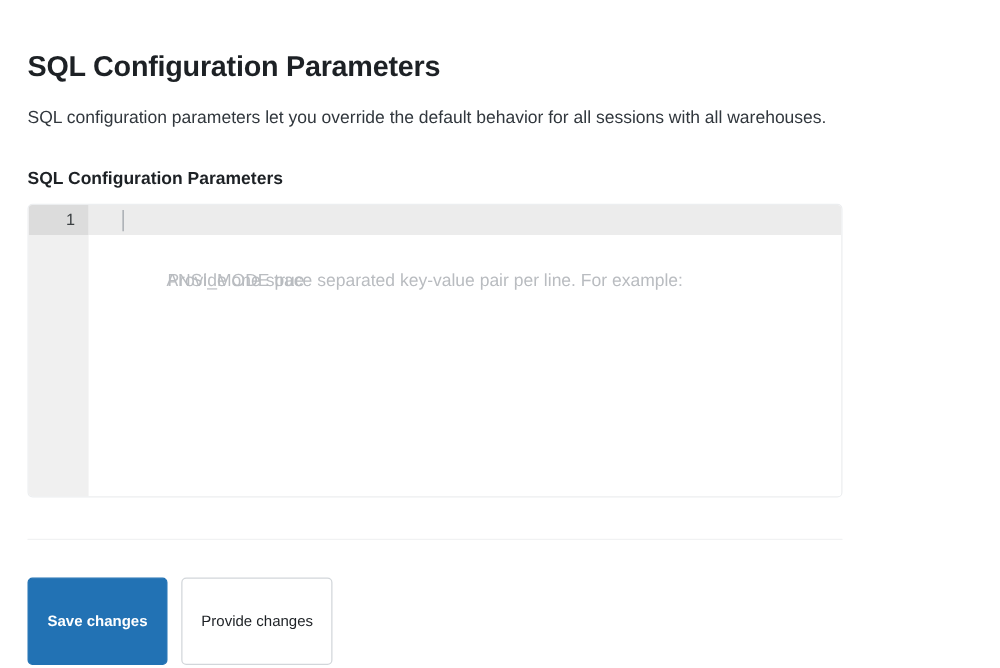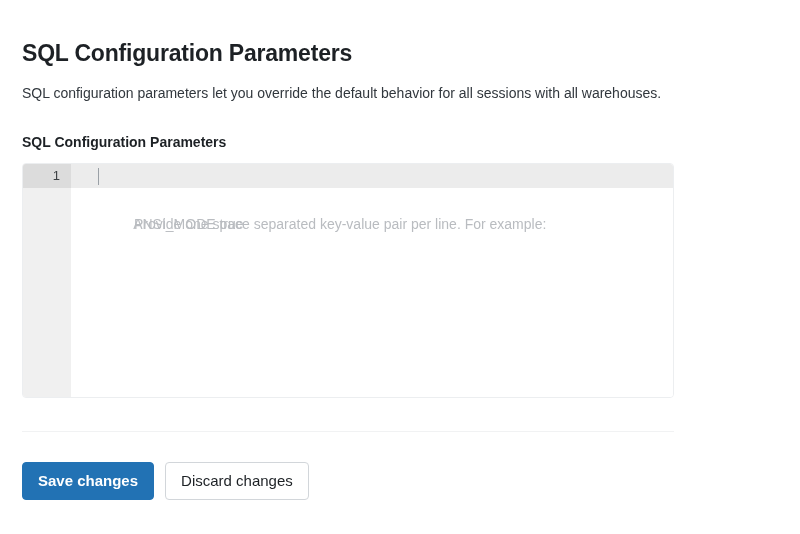--- a/index.html
+++ b/index.html
@@ -140,24 +140,24 @@
 
   
   .actions {
     display: flex;
     align-items: center;
     gap: 11px;
     padding-top: 30px;
   }
   .btn {
     font-family: "Liberation Sans", sans-serif;
-    font-size: 15px;
+    font-size: 12px;
     line-height: 20px;
     border-radius: 4px;
-    padding: 8px 15px;
+    padding: 24px 15px;
     box-sizing: border-box;
     cursor: pointer;
     white-space: nowrap;
   }
   .btn-primary {
     background: #2272b4;
     border: 1px solid #2272b4;
     color: #ffffff;
     font-weight: bold;
   }
@@ -199,16 +199,16 @@
         </div>
       </div>
     </div>
 
   </div>
 
   <div class="divider"></div>
 
   <div class="actions">
     <button class="btn btn-primary">Save changes</button>
-    <button class="btn btn-secondary">Discard changes</button>
+    <button class="btn btn-secondary">Provide changes</button>
   </div>
 
 </div>
 
 </body></html>

